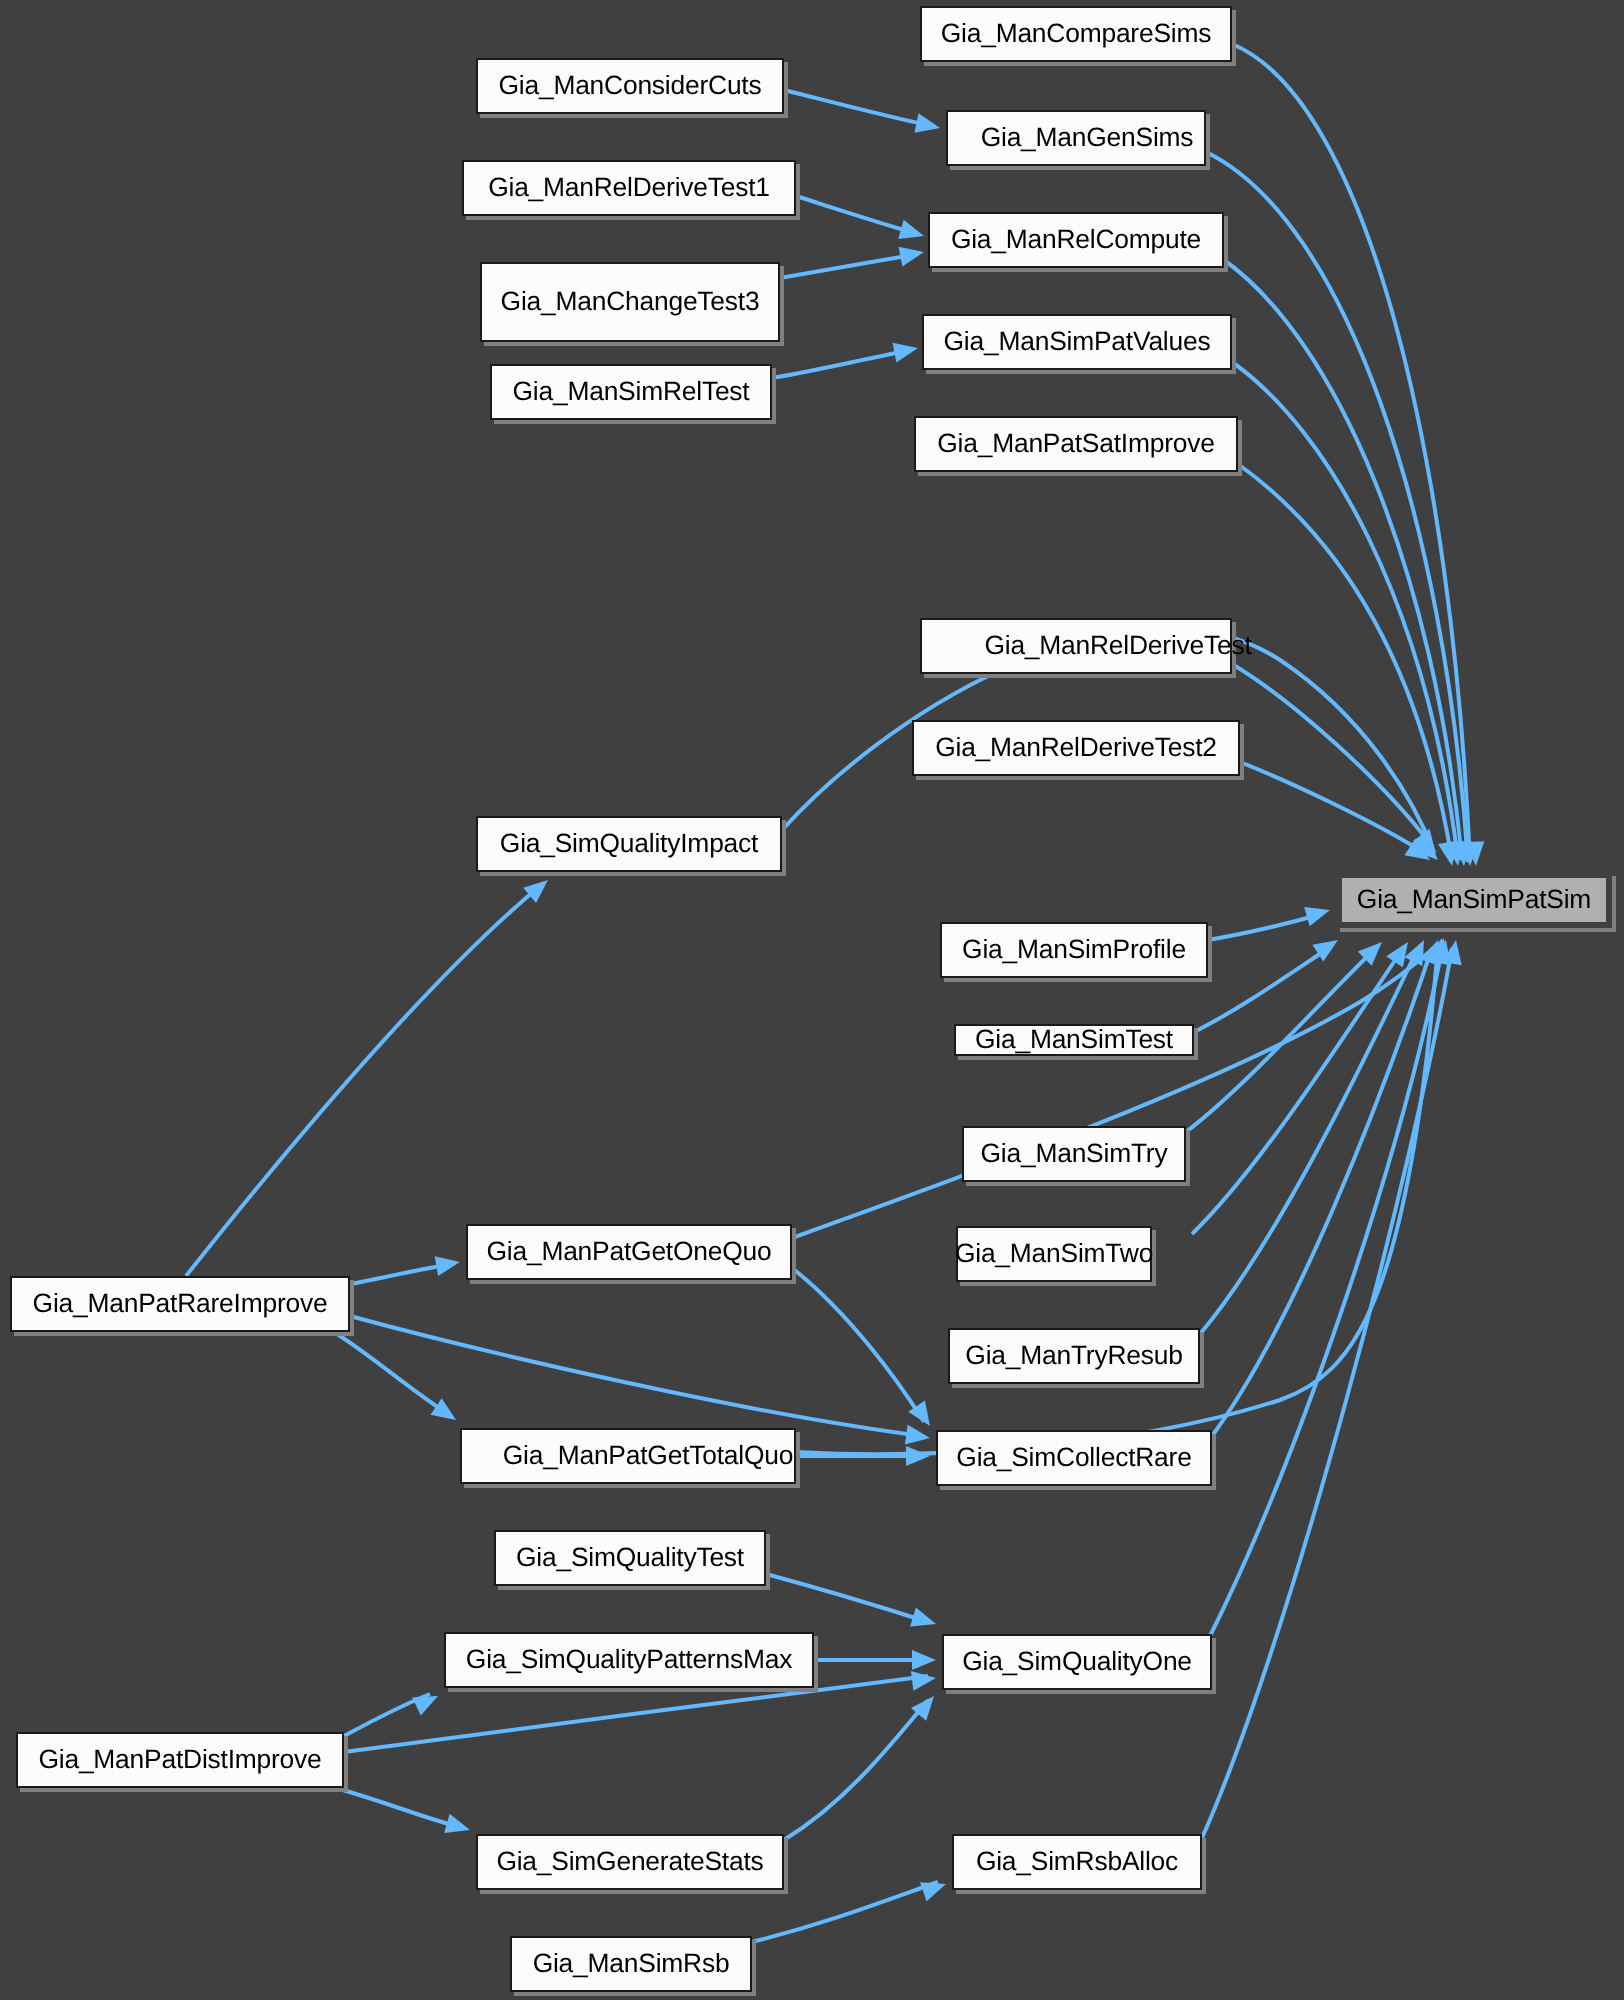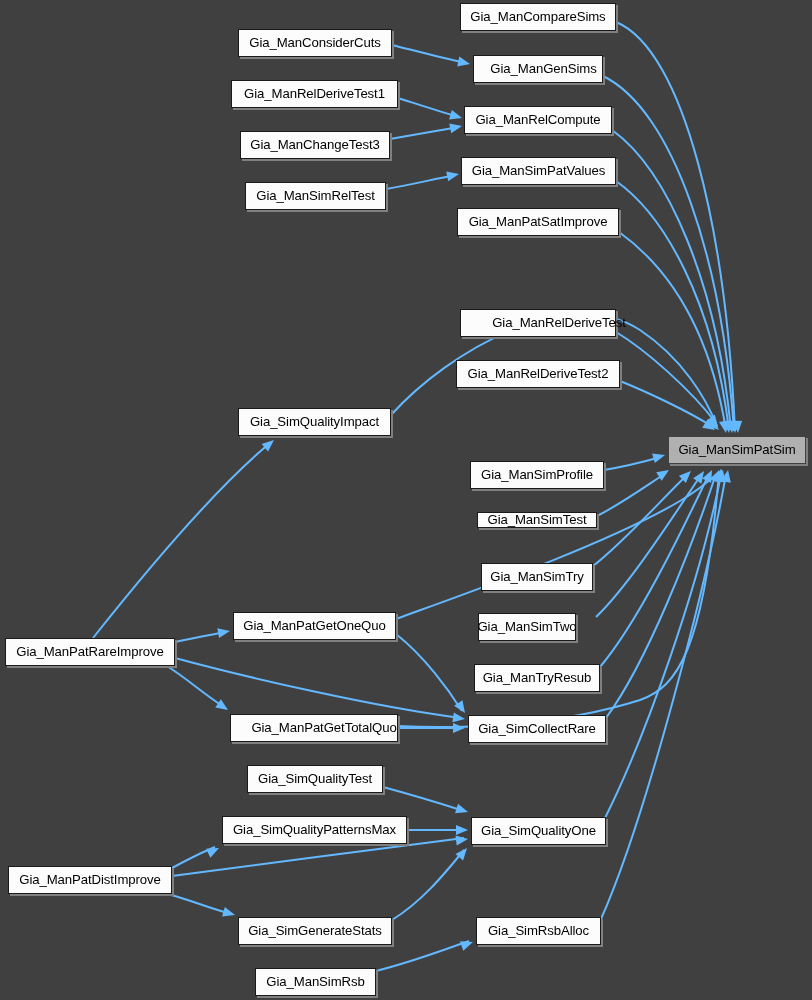--- a/index.html
+++ b/index.html
@@ -33,21 +33,21 @@
     align-items: center;
     justify-content: center;
     color: #000000;
     font-size: 13.2px;
     line-height: 1;
     white-space: nowrap;
     letter-spacing: -0.1px;
   }
   .node.target {
     background: #b0b0b0;
-    border: 1px solid #404040;
+    border: 3px solid #404040;
   }
 </style>
 </head>
 <body>
 
 <div id="canvas">
   <svg id="edges" viewBox="0 0 812 1000" xmlns="http://www.w3.org/2000/svg">
     <g id="edge-paths" fill="none" stroke="#63b8ff" stroke-width="2">
         <path d="M392,45 C416,51 442,58 466,63" stroke="#63b8ff"></path>
         <path d="M398,98 C420,105 438,111 459,117" stroke="#63b8ff"></path>
@@ -122,21 +122,21 @@
         <path d="M0,0 L-12,-5 L-12,5 Z" transform="translate(235,915) rotate(16)" fill="#63b8ff"></path>
         <path d="M0,0 L-12,-5 L-12,5 Z" transform="translate(473,942) rotate(-19)" fill="#63b8ff"></path>
       </g>
   </svg>
   <div id="node-layer">
       <div class="node" style="left: 460px; top: 3px; width: 156px; height: 28px;">Gia_ManCompareSims</div>
       <div class="node" style="left: 238px; top: 29px; width: 154px; height: 28px;">Gia_ManConsiderCuts</div>
       <div class="node" style="left: 473px; top: 55px; width: 130px; height: 28px; padding-left: 11px;">Gia_ManGenSims</div>
       <div class="node" style="left: 231px; top: 80px; width: 167px; height: 28px;">Gia_ManRelDeriveTest1</div>
       <div class="node" style="left: 464px; top: 106px; width: 148px; height: 28px;">Gia_ManRelCompute</div>
-      <div class="node" style="left: 240px; top: 131px; width: 150px; height: 28px;">Gia_ManChangeTest3</div>
+      <div class="node" style="left: 240px; top: 131px; width: 150px; height: 40px;">Gia_ManChangeTest3</div>
       <div class="node" style="left: 461px; top: 157px; width: 155px; height: 28px;">Gia_ManSimPatValues</div>
       <div class="node" style="left: 245px; top: 182px; width: 141px; height: 28px;">Gia_ManSimRelTest</div>
       <div class="node" style="left: 457px; top: 208px; width: 162px; height: 28px;">Gia_ManPatSatImprove</div>
       <div class="node" style="left: 460px; top: 309px; width: 156px; height: 28px; padding-left: 42px;">Gia_ManRelDeriveTest</div>
       <div class="node" style="left: 456px; top: 360px; width: 164px; height: 28px;">Gia_ManRelDeriveTest2</div>
       <div class="node" style="left: 238px; top: 408px; width: 153px; height: 28px;">Gia_SimQualityImpact</div>
       <div class="node target" style="left: 668px; top: 436px; width: 138px; height: 28px;">Gia_ManSimPatSim</div>
       <div class="node" style="left: 470px; top: 461px; width: 134px; height: 28px;">Gia_ManSimProfile</div>
       <div class="node" style="left: 477px; top: 512px; width: 120px; height: 16px;">Gia_ManSimTest</div>
       <div class="node" style="left: 481px; top: 563px; width: 112px; height: 28px;">Gia_ManSimTry</div>

